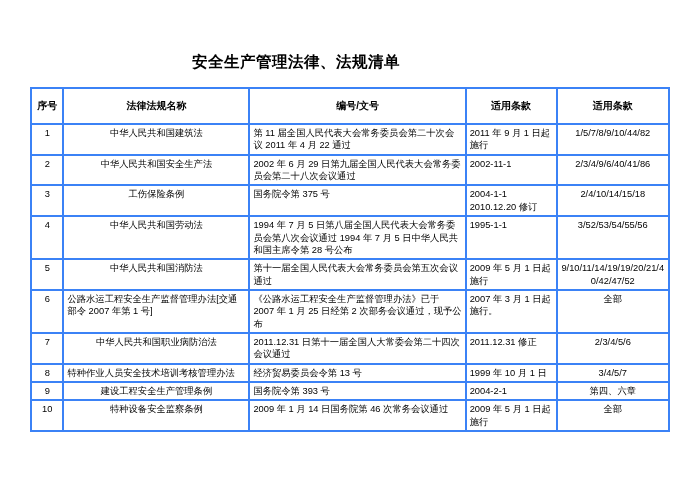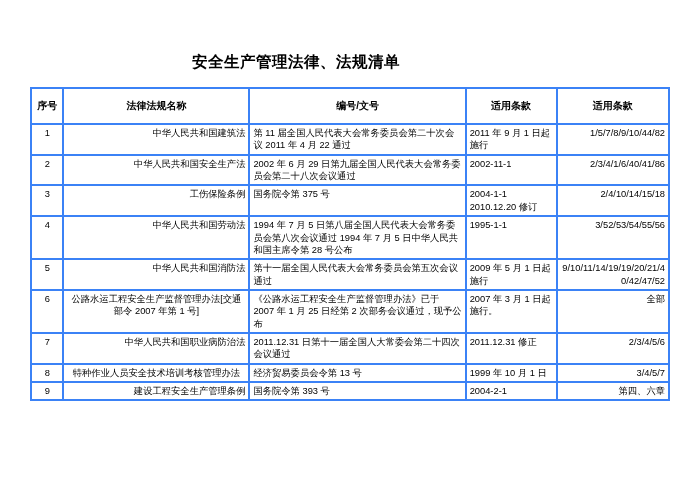--- a/index.html
+++ b/index.html
@@ -58,35 +58,35 @@
   .col-code  { width: 200px; }
   .col-date  { width: 84px; }
   .col-terms { width: 104px; }
 
   td.c-no {
     text-align: center;
     vertical-align: middle;
     font-size: 9.5px;
   }
   td.c-name {
-    text-align: right;
+    text-align: center;
     vertical-align: middle;
   }
   td.c-name.left {
-    text-align: center;
+    text-align: left;
   }
   td.c-code {
     text-align: left;
     margin-top: 28px;
   }
   td.c-date {
     text-align: left;
   }
   td.c-terms {
-    text-align: right;
+    text-align: center;
   }
   .cellline { display: block; }
 </style>
 </head>
 <body>
 
 <div class="page">
 
   <div class="doc-title">安全生产管理法律、法规清单</div>
 
@@ -132,21 +132,21 @@
           <td class="c-name">
             <span class="cellline">中华人民共和国安全生产法</span>
           </td>
           <td class="c-code">
             <span class="cellline">2002 年 6 月 29 日第九届全国人民代表大会常务委员会第二十八次会议通过</span>
           </td>
           <td class="c-date">
             <span class="cellline">2002-11-1</span>
           </td>
           <td class="c-terms">
-            <span class="cellline">2/3/4/1/6/40/41/86</span>
+            <span class="cellline">2/3/4/9/6/40/41/86</span>
           </td>
         </tr>
         <tr>
           <td class="c-no">
             <span class="cellline">3</span>
           </td>
           <td class="c-name">
             <span class="cellline">工伤保险条例</span>
           </td>
           <td class="c-code">
@@ -255,16 +255,33 @@
           <td class="c-code">
             <span class="cellline">国务院令第 393 号</span>
           </td>
           <td class="c-date">
             <span class="cellline">2004-2-1</span>
           </td>
           <td class="c-terms">
             <span class="cellline">第四、六章</span>
           </td>
         </tr>
+        <tr>
+          <td class="c-no">
+            <span class="cellline">10</span>
+          </td>
+          <td class="c-name">
+            <span class="cellline">特种设备安全监察条例</span>
+          </td>
+          <td class="c-code">
+            <span class="cellline">2009 年 1 月 14 日国务院第 46 次常务会议通过</span>
+          </td>
+          <td class="c-date">
+            <span class="cellline">2009 年 5 月 1 日起施行</span>
+          </td>
+          <td class="c-terms">
+            <span class="cellline">全部</span>
+          </td>
+        </tr>
       </tbody>
   </table>
 
 </div>
 
 </body></html>

